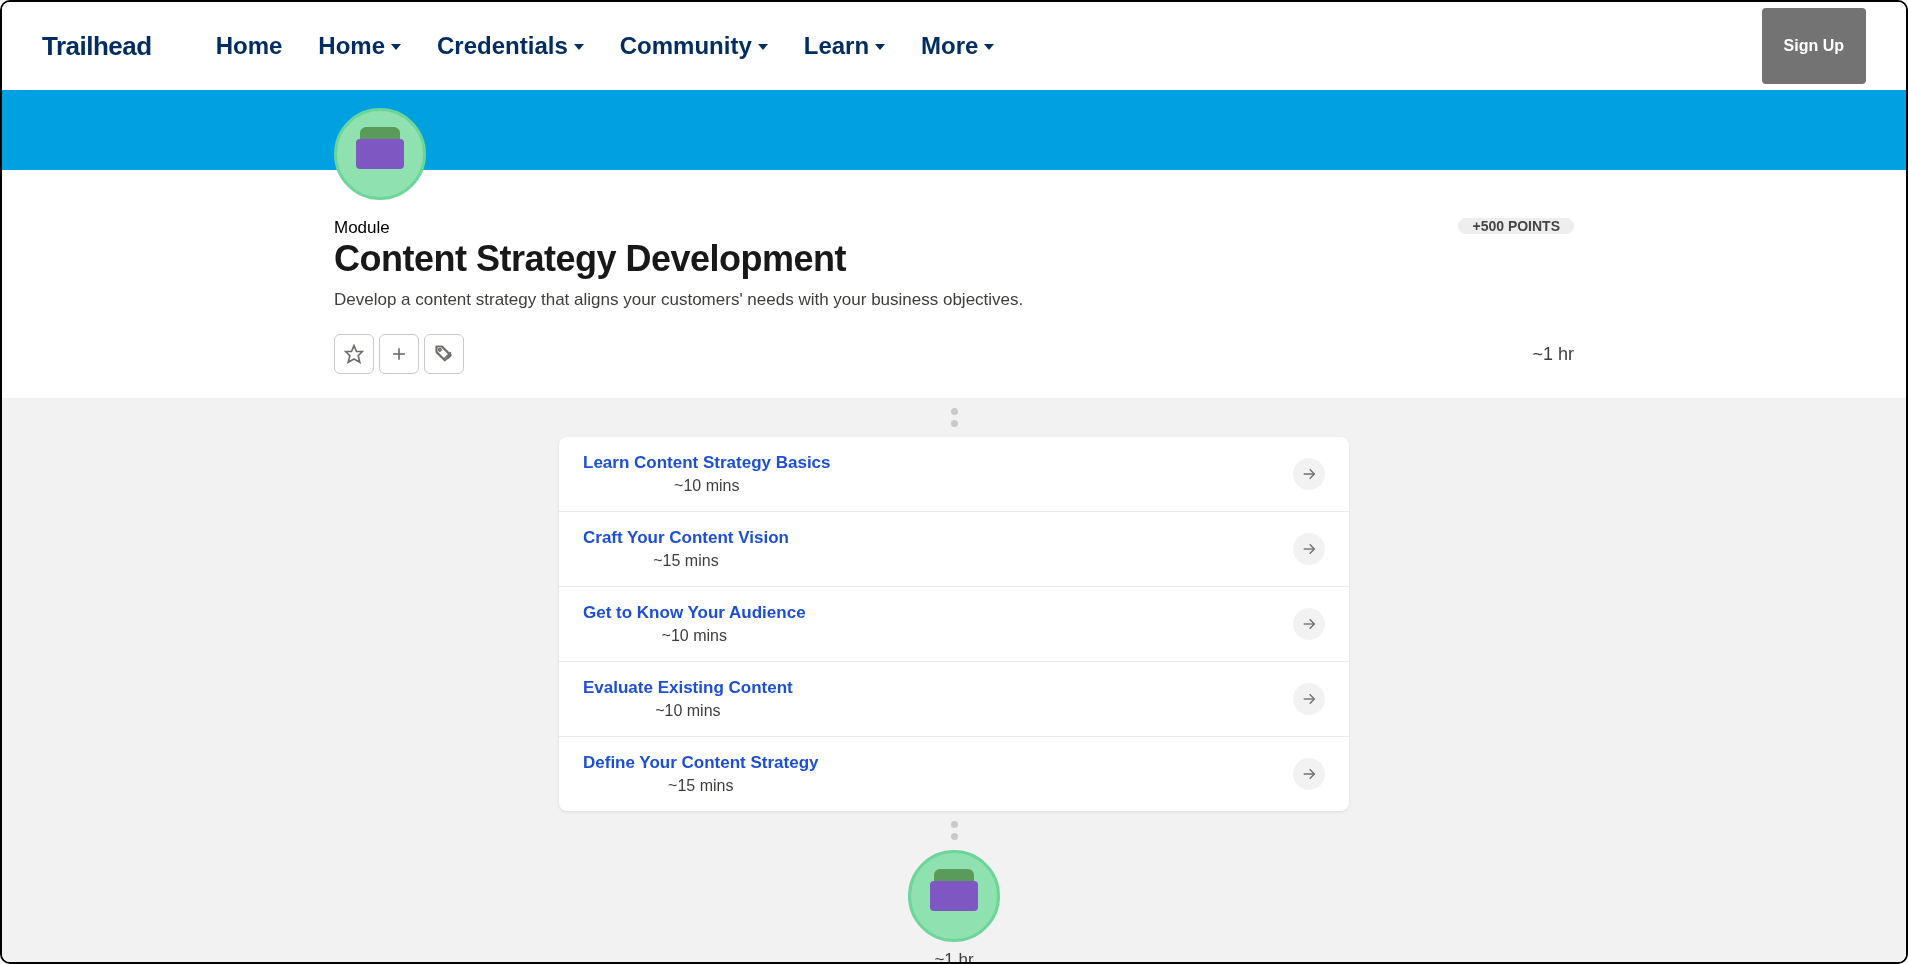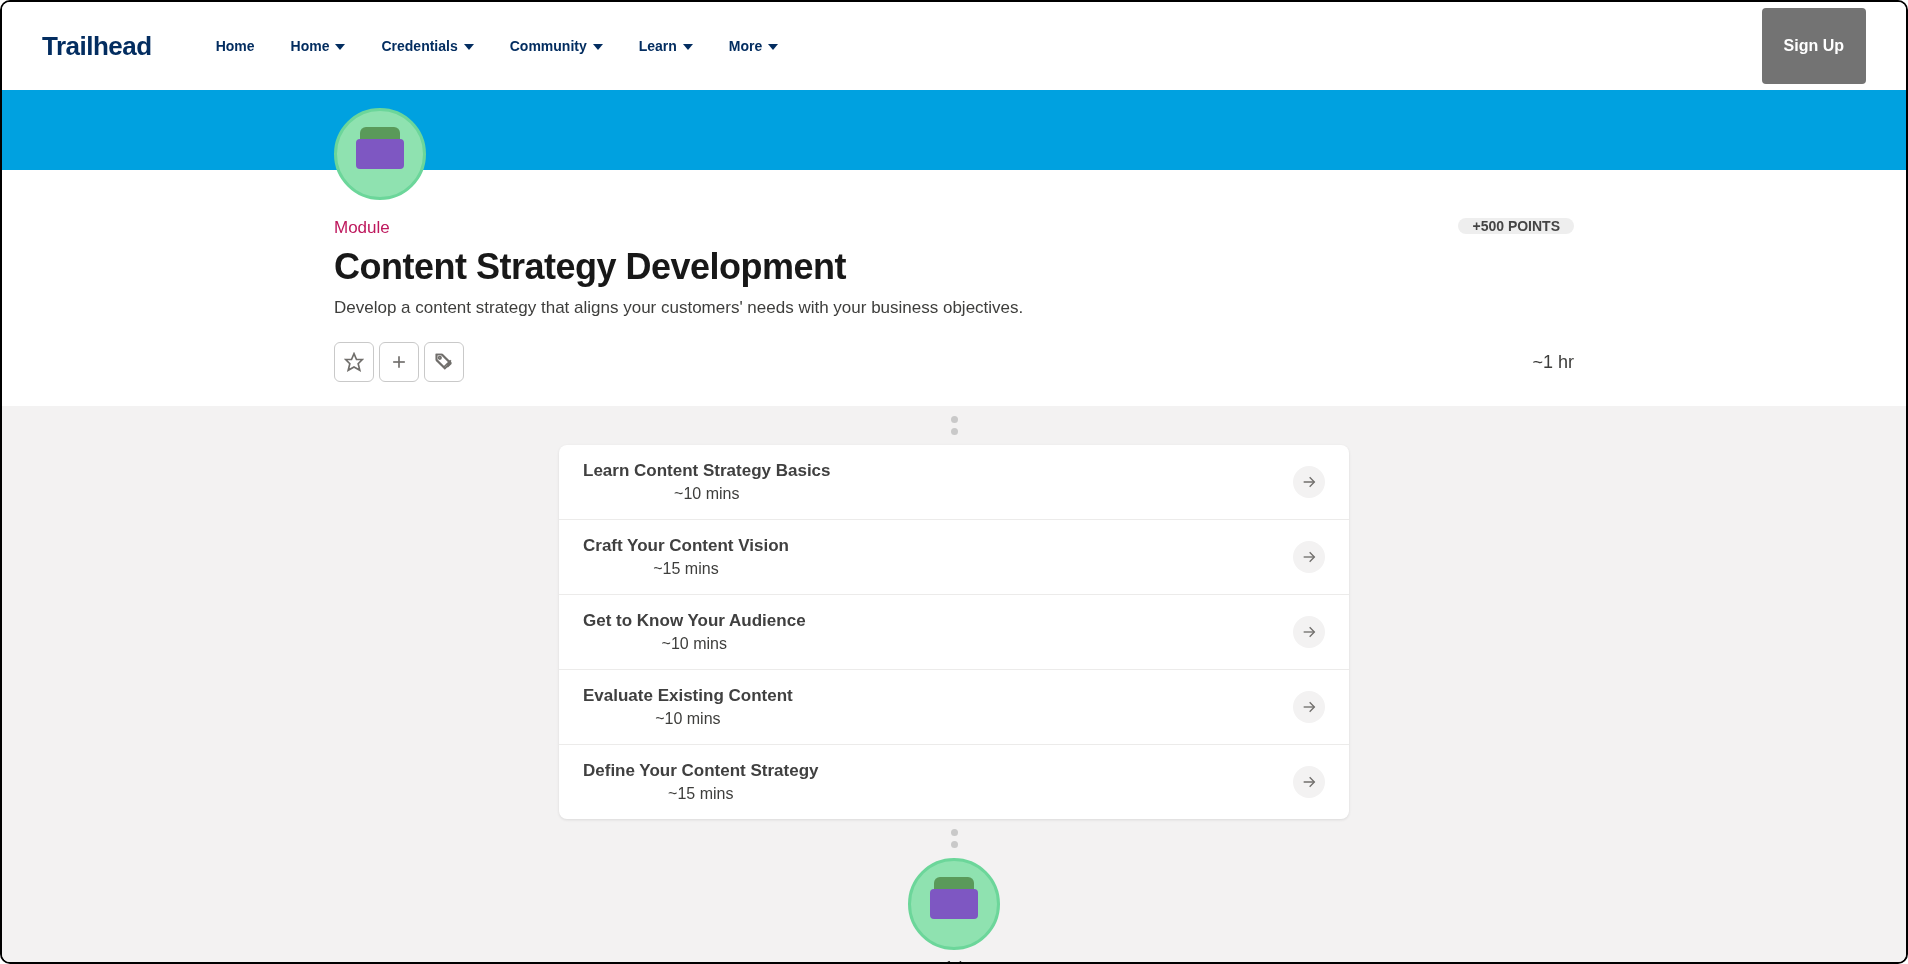--- a/index.html
+++ b/index.html
@@ -1,42 +1,42 @@
 <!DOCTYPE html>
 <html><head>
 <meta charset="utf-8">
 <style>
 * { margin: 0; padding: 0; box-sizing: border-box; }
 body { font-family: -apple-system, BlinkMacSystemFont, "Segoe UI", Helvetica, Arial, sans-serif; background: #fff; border: 2px solid #000; border-radius: 10px; width: 1908px; height: 964px; overflow: hidden; position: relative; }
 .topnav { display: flex; align-items: center; height: 88px; padding: 0 40px; background: #fff; }
 .logo { font-weight: 800; font-size: 26px; color: #032D60; letter-spacing: -0.5px; }
 .nav-items { display: flex; gap: 36px; margin-left: 64px; }
-.nav-item { display: flex; align-items: center; gap: 6px; color: #032D60; font-weight: 600; font-size: 14px; cursor: pointer; text-align: center; }
+.nav-item { display: flex; align-items: center; gap: 6px; color: #032D60; font-weight: 600; font-size: 24px; cursor: pointer; text-align: center; }
 .chev { width: 0; height: 0; border-left: 5px solid transparent; border-right: 5px solid transparent; border-top: 6px solid #032D60; margin-top: 2px; }
 .signup { margin-left: auto; background: #737373; color: #fff; border: none; border-radius: 4px; padding: 29px 22px; font-size: 16px; font-weight: 600; cursor: pointer; }
 .blue-band { background: #00A1E0; height: 80px; width: 100%; }
 .content-wrap { max-width: 1280px; margin: 0 auto; padding: 0 20px; position: relative; }
 .badge { width: 92px; height: 92px; border-radius: 50%; background: #8fe2b0; border: 3px solid #6cd69a; position: absolute; top: -62px; left: 20px; display: flex; align-items: center; justify-content: center; overflow: hidden; }
 .pot { width: 48px; height: 30px; background: #7e57c2; border-radius: 4px; position: relative; }
 .pot::before { content: ""; position: absolute; top: -12px; left: 4px; width: 40px; height: 12px; background: #5a9a5a; border-radius: 6px 6px 0 0; }
-.module-label { color: #be185d; font-size: 17px; padding-top: 48px; }
-.title { color: #181818; font-size: 36px; font-weight: 700; margin-top: 8px; letter-spacing: -0.5px; }
+.module-label { color: #000000; font-size: 17px; padding-top: 48px; }
+.title { color: #181818; font-size: 36px; font-weight: 700; margin-top: 0; letter-spacing: -0.5px; }
 .desc { color: #3E3E3C; font-size: 17px; margin-top: 10px; }
 .actions-row { display: flex; align-items: center; margin-top: 24px; margin-bottom: 24px; }
 .icon-btn { width: 40px; height: 40px; border: 1px solid #c9c9c9; border-radius: 6px; background: #fff; display: flex; align-items: center; justify-content: center; margin-right: 5px; cursor: pointer; color: #706e6b; }
 .points-pill { position: absolute; top: 48px; right: 20px; background: #EEEEEE; color: #444; border-radius: 16px; padding: 0 14px; font-size: 14px; font-weight: 600; }
 .duration-top { margin-left: auto; color: #3E3E3C; font-size: 18px; }
 .gray-section { background: #F3F2F2; width: 100%; padding-bottom: 40px; min-height: 600px; }
 .dots { display: flex; flex-direction: column; align-items: center; gap: 5px; padding: 10px 0; }
 .dot { width: 7px; height: 7px; border-radius: 50%; background: #c9c9c9; }
 .units-card { max-width: 790px; margin: 0 auto; background: #fff; border-radius: 8px; box-shadow: 0 1px 3px rgba(0,0,0,0.1); overflow: hidden; }
 .unit { display: flex; align-items: center; justify-content: space-between; padding: 16px 24px; border-bottom: 1px solid #ecebea; }
 .unit:last-child { border-bottom: none; }
 .unit-left { display: flex; flex-direction: column; gap: 4px; }
-.unit-title { color: #404040; font-weight: 600; font-size: 17px; }
+.unit-title { color: #1d4ed8; font-weight: 600; font-size: 17px; }
 .unit-time { color: #3E3E3C; font-size: 16px; text-align: center; }
 .arrow-circ { width: 32px; height: 32px; background: #F3F2F2; border-radius: 50%; display: flex; align-items: center; justify-content: center; color: #706e6b; cursor: pointer; }
 .badge-bottom { width: 92px; height: 92px; border-radius: 50%; background: #8fe2b0; border: 3px solid #6cd69a; margin: 0 auto; display: flex; align-items: center; justify-content: center; }
 .bottom-dur { text-align: center; color: #3E3E3C; font-size: 17px; margin-top: 8px; }
 svg { display: block; }
 </style>
 </head>
 <body>
 
 <div class="topnav">

